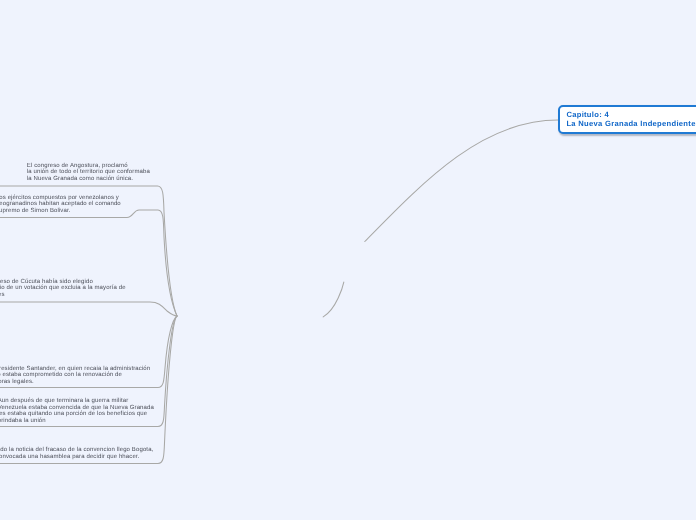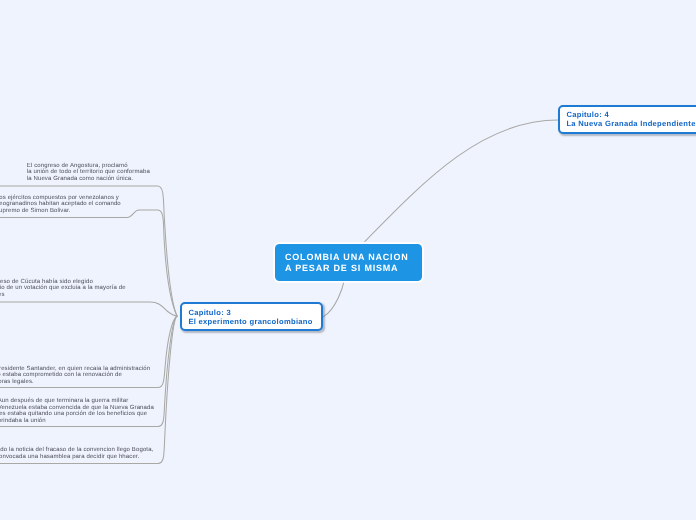--- a/index.html
+++ b/index.html
@@ -40,29 +40,21 @@
       <path d="M343.8,282.1 C343,286 336.5,309 323.2,316.9"></path>
       <path d="M0,186 H157.5 C163,186 163.5,194 164,212 C166.5,258 170.5,302 177,316"></path>
       <path d="M0,217.5 H127 C133,217.5 133.5,210 139,210 H158 C163.5,210 163.5,220 164,237 C166,275 170.5,302 177,316"></path>
       <path d="M0,302 H150 C159,302 162,306 167,311 C171,314 174,316 177,316"></path>
       <path d="M0,387.5 H158 C163.5,387.5 164,381 165,368 C167.5,336 172.5,319 177,316"></path>
       <path d="M0,426.5 H158 C163.5,426.5 164,420 164.5,406 C167,361 172,319 177,316"></path>
       <path d="M0,463.5 H158 C163.5,463.5 164,457 164.5,443 C167.5,374 172.5,319 177,316"></path>
     </g>
   </svg>
 
-  <div class="node" id="root-node">
-    <div>COLOMBIA UNA NACION</div>
-    <div>A PESAR DE SI MISMA</div>
-  </div>
 
-  <div class="node chapter" id="chap3">
-    <div>Capitulo: 3</div>
-    <div>El experimento grancolombiano</div>
-  </div>
 
   <div class="node chapter" id="chap4">
     <div>Capitulo: 4</div>
     <div>La Nueva Granada Independiente</div>
   </div>
 
   <div class="leaf" id="note1" style="left:26.8px;top:162.75px;"><div>El congreso de Angostura, proclamó</div><div>la unión de todo el territorio que conformaba</div><div>la Nueva Granada como nación única.</div></div>
   <div class="leaf" id="note2" style="left:-4.2px;top:194.5px;"><div>Los ejércitos compuestos por venezolanos y</div><div>neogranadinos habitan aceptado el comando</div><div>supremo de Simon Bolivar.</div></div>
   <div class="leaf" id="note3" style="left:-23px;top:278.85px;"><div>El congreso de Cúcuta había sido elegido</div><div>por medio de un votación que excluia a la mayoría de</div><div>las clases</div></div>
   <div class="leaf" id="note4" style="left:-11.8px;top:365.75px;"><div>El presidente Santander, en quien recaia la administración</div><div>pero estaba comprometido con la renovación de</div><div>mejoras legales.</div></div>

